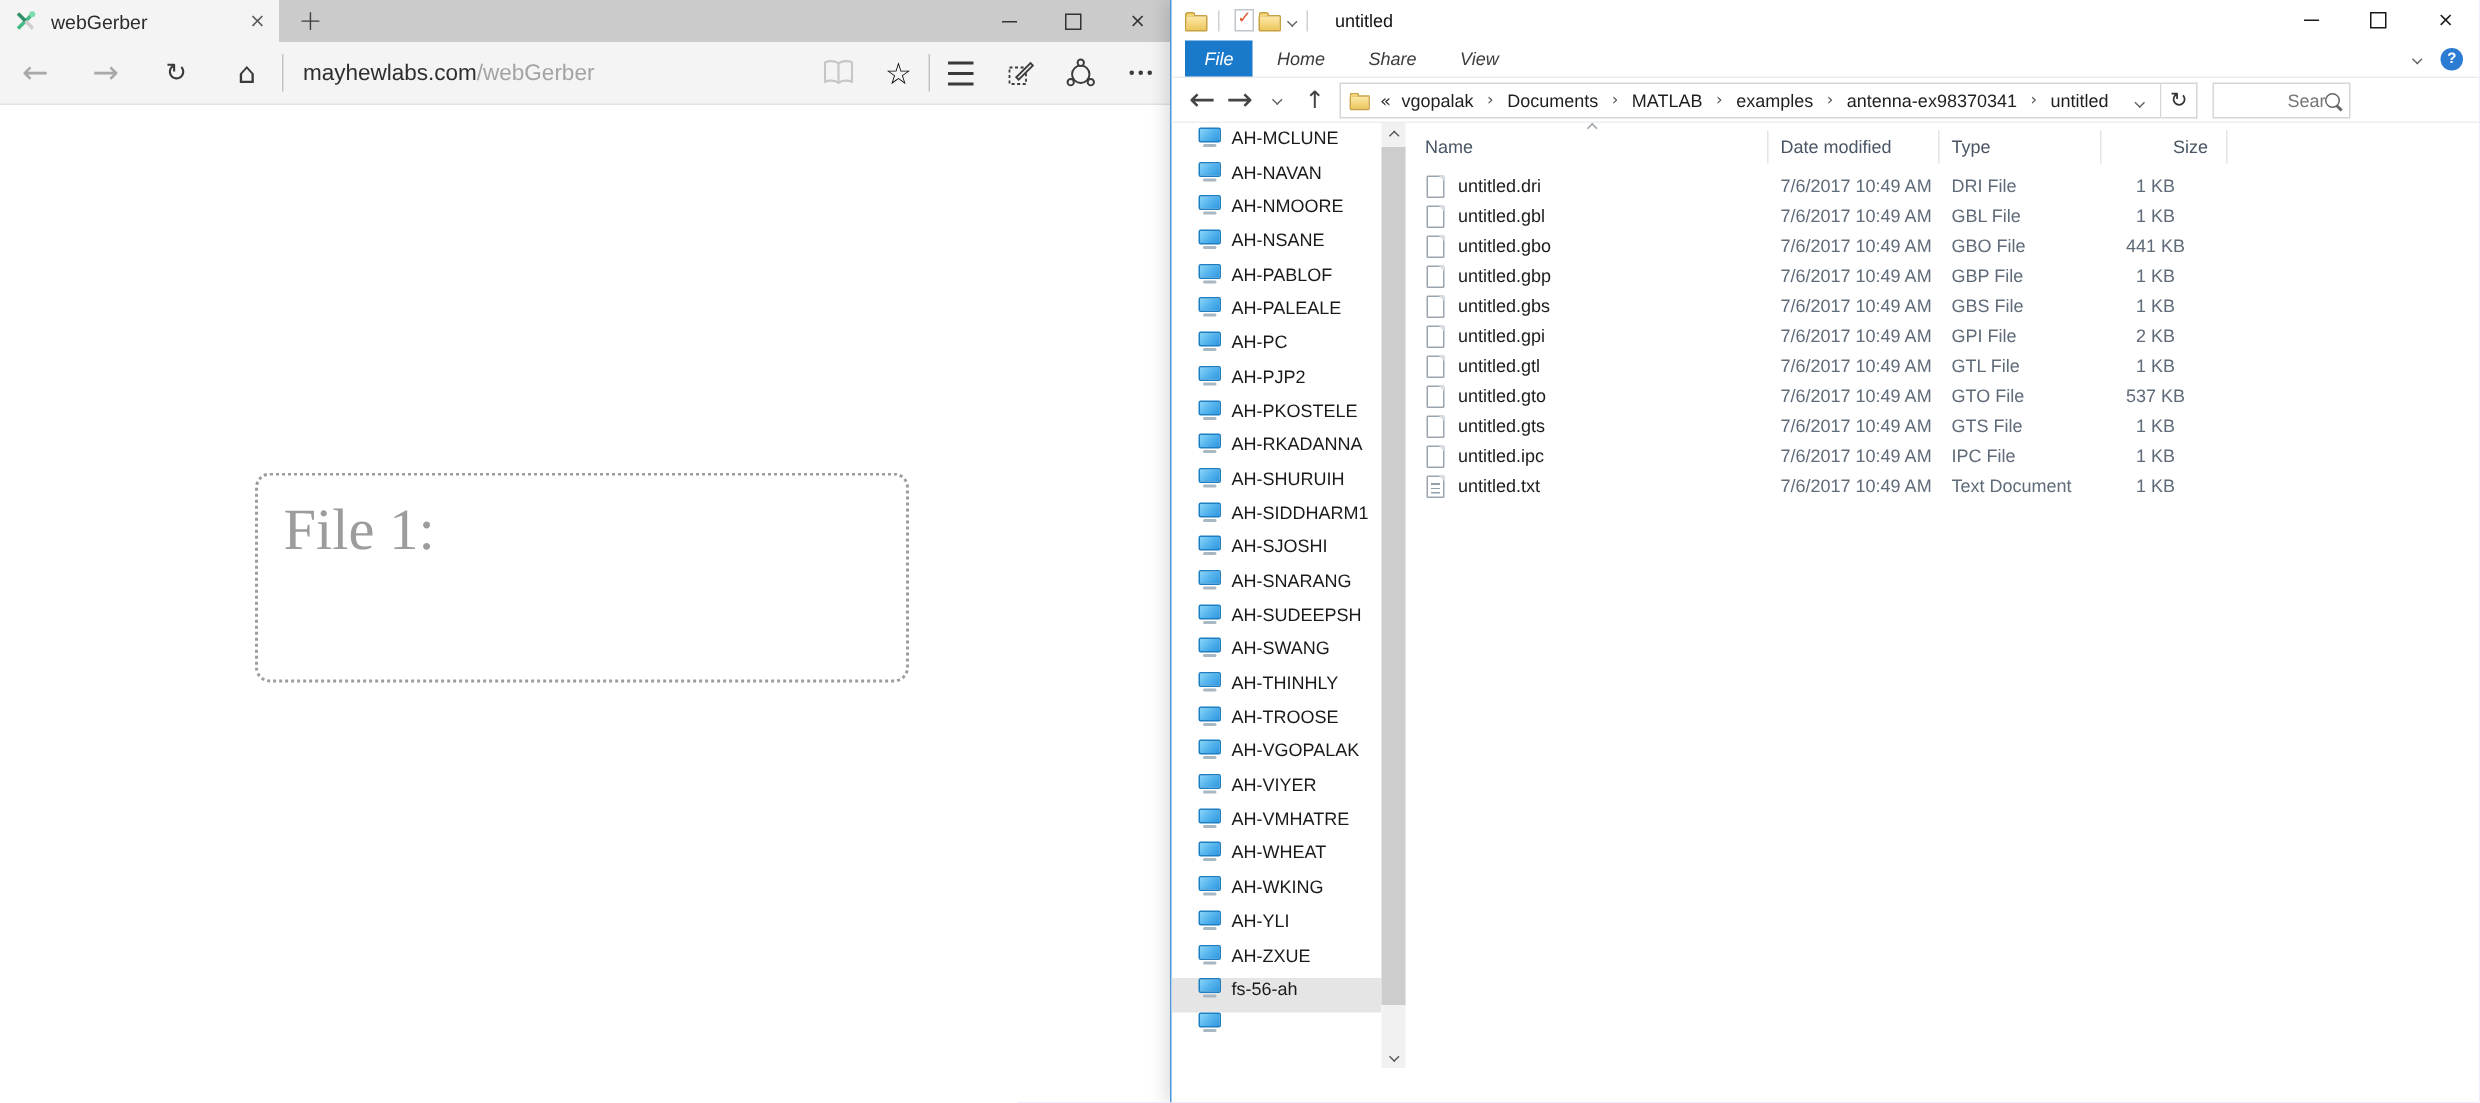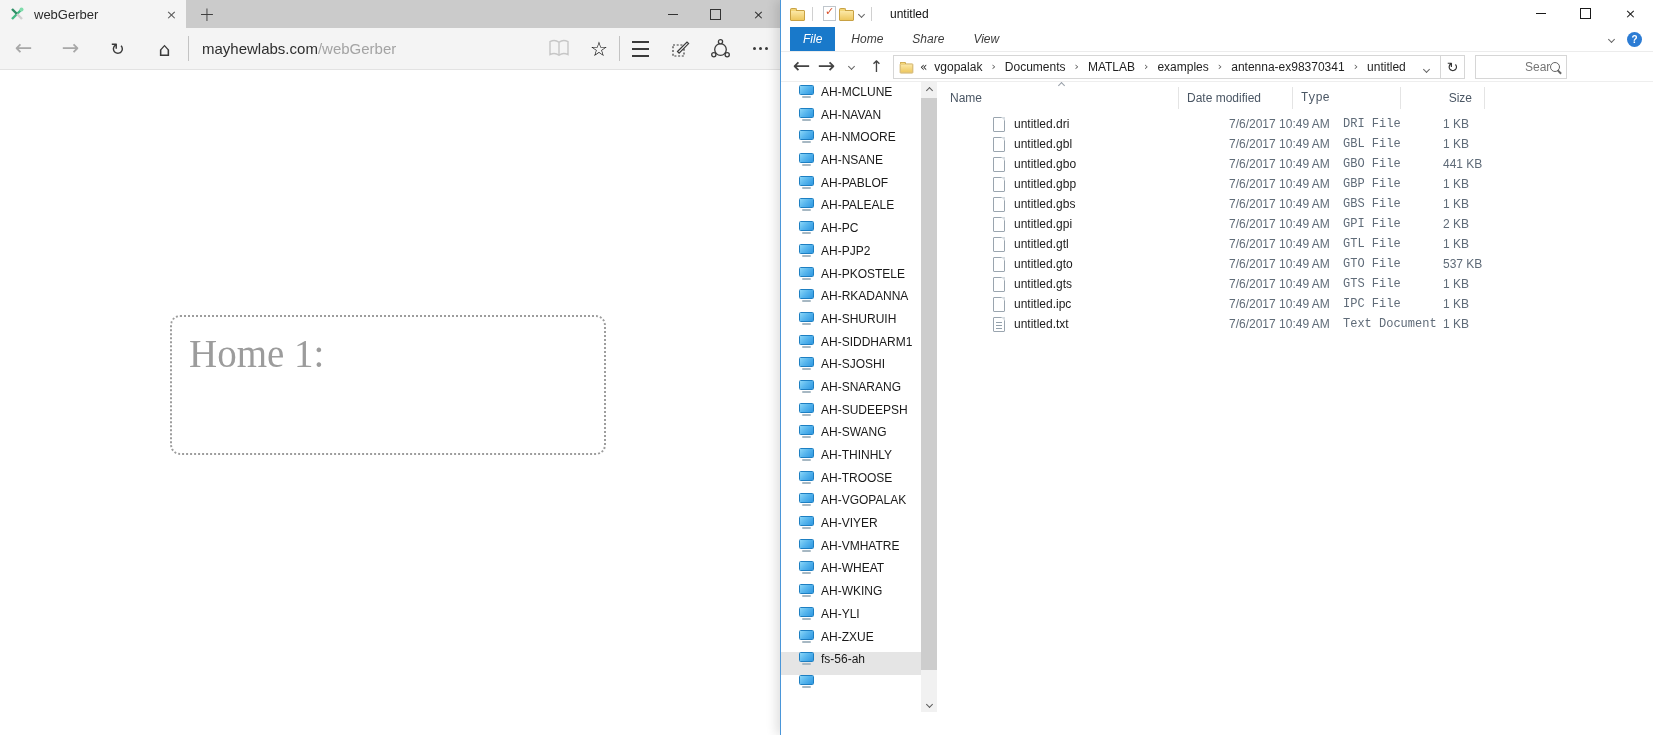--- a/index.html
+++ b/index.html
@@ -107,36 +107,36 @@
   .ns-up{top:0;}
   .ns-down{bottom:0;}
   .ns-up .chev,.ns-down .chev{border-color:#5a5a5a;}
   .ns-thumb{position:absolute;top:16px;left:0;right:0;height:572px;background:#cdcdcd;}
 
   .filepane{flex:1;position:relative;overflow:hidden;}
   .fheader{height:24px;display:flex;align-items:center;font-size:12px;color:#4a5664;position:relative;margin-top:4px;}
   .fh{box-sizing:border-box;border-right:1px solid #e4e4e4;height:22px;display:flex;align-items:center;}
   .fh.name{width:242px;padding-left:13px;}
   .fh.date{width:114px;padding-left:8px;}
-  .fh.type{width:108px;padding-left:8px;font-family:Liberation Mono, monospace;}
+  .fh.type{width:108px;padding-left:8px;}
   .fh.size{width:84px;justify-content:flex-end;padding-right:12px;}
   .sortchev{position:absolute;left:122px;top:-3px;border-color:#9aa2ab;}
-  .frows{margin-top:4px;margin-left:42px;}
+  .frows{margin-top:4px;}
   .frow{height:20px;display:flex;align-items:center;font-size:12px;}
   .ficon{width:12px;height:15px;background:#fff;border:1px solid #9aa5af;border-radius:1px;box-sizing:border-box;
          position:relative;flex:none;margin:0 9px 0 14px;}
   .ficon::before{content:"";position:absolute;top:-1px;right:-1px;width:0;height:0;
          border-left:4px solid transparent;border-top:4px solid #d7dde2;}
   .ficon.txt::after{content:"";position:absolute;left:2px;right:2px;top:4px;height:7px;
          background:repeating-linear-gradient(#93a0ab 0 1px,transparent 1px 3px);}
   .fc{box-sizing:border-box;white-space:nowrap;overflow:hidden;}
   .fname{width:207px;color:#1b1b1b;}
   .fdate{width:114px;color:#5f6b78;padding-left:8px;}
-  .ftype{width:108px;color:#5f6b78;padding-left:8px;font-family:Liberation Mono, monospace;}
-  .fsize{width:84px;color:#5f6b78;text-align:left;padding-right:12px;}
+  .ftype{width:108px;color:#5f6b78;padding-left:8px;}
+  .fsize{width:84px;color:#5f6b78;text-align:center;padding-right:12px;}
 
   .e-status{position:absolute;bottom:0;left:0;right:0;height:23px;border-top:1px solid #ececec;display:flex;
             align-items:center;justify-content:space-between;padding:0 4px 0 11px;font-size:12px;color:#4c4c4c;box-sizing:border-box;}
   .viewbtns{display:flex;gap:4px;align-items:center;}
   .vb{width:21px;height:17px;box-sizing:border-box;position:relative;}
   .vb.details{border:1px solid #66a8dc;background:#cfe5f7;}
   .vb.details::before{content:"";position:absolute;left:4px;top:3px;width:2px;height:10px;
        background:repeating-linear-gradient(#2c77c0 0 2px,transparent 2px 3.5px);}
   .vb.details::after{content:"";position:absolute;left:8px;top:3px;width:8px;height:10px;
        background:repeating-linear-gradient(#2c77c0 0 2px,transparent 2px 3.5px);}
@@ -213,21 +213,21 @@
       </span>
       <span class="tb-ric dots">
           <i></i>
           <i></i>
           <i></i>
         </span>
     </div>
 
     <div class="b-content">
       <div class="dropzone">
-        <div>Home 1:</div>
+        <div>File 1:</div>
       </div>
     </div>
   </section>
 
   <section class="explorer">
 
     <div class="e-titlebar">
       <span class="folder"></span>
       <span class="qat-sep"></span>
       <span class="qcheck">

